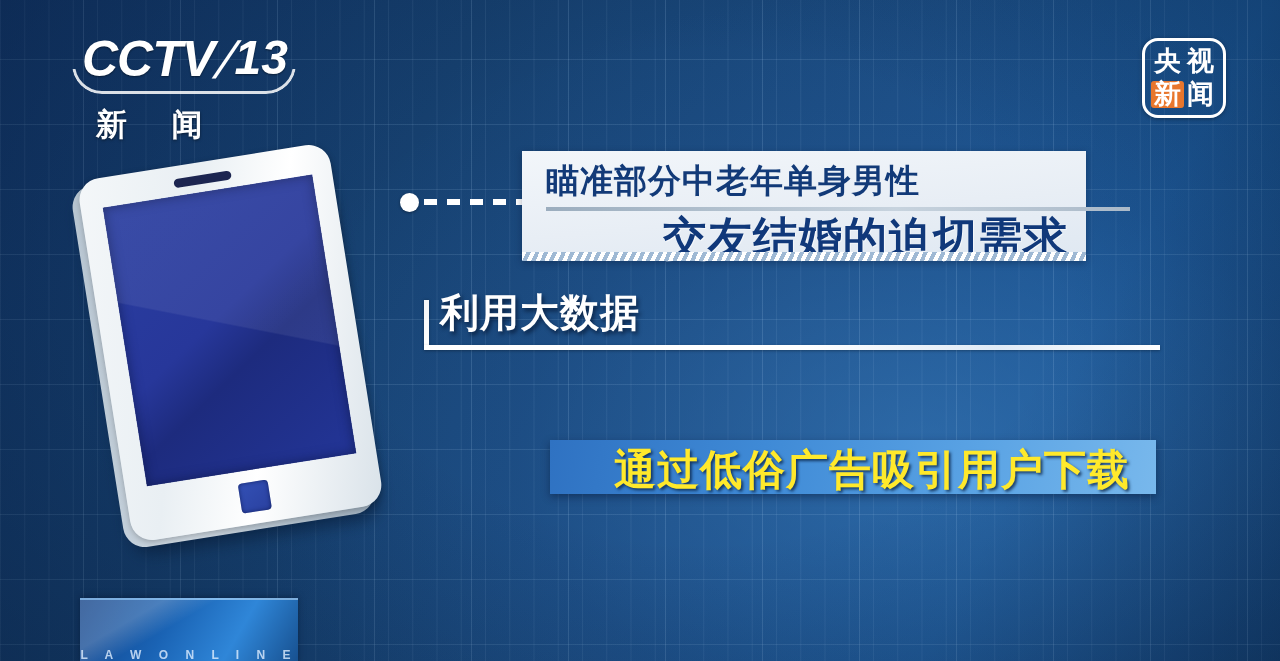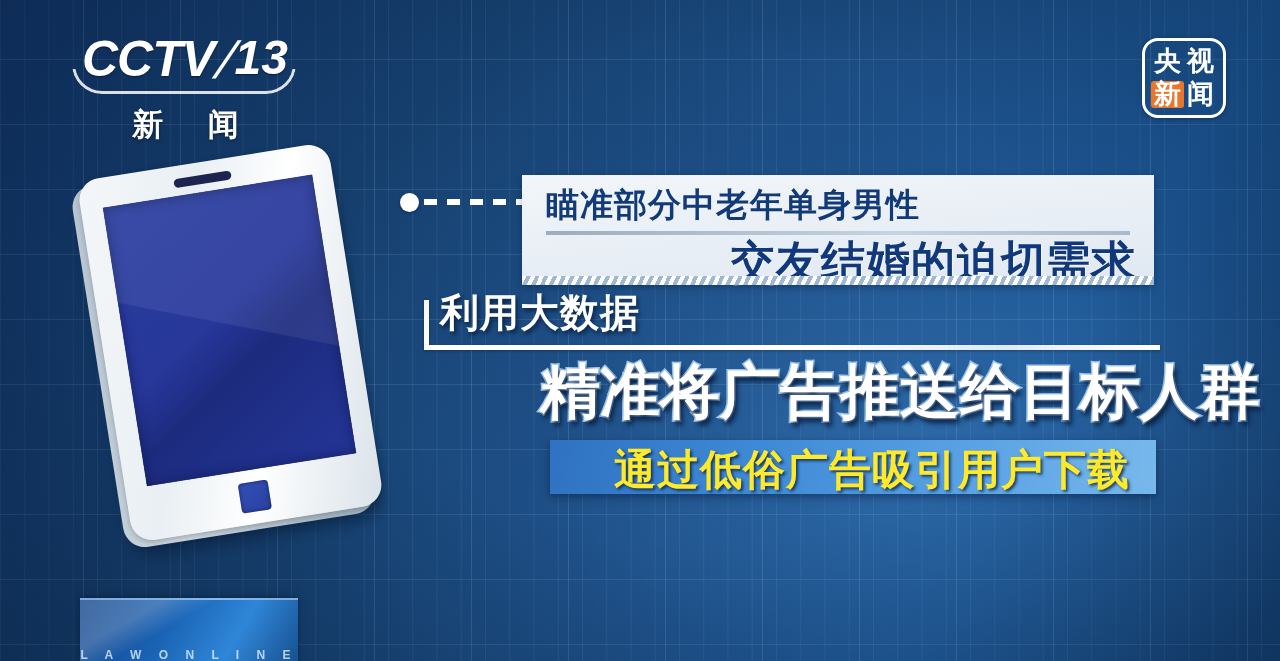--- a/index.html
+++ b/index.html
@@ -64,21 +64,21 @@
   }
   .cctv-capsule{
     position:absolute;left:-6px;top:0px;width:224px;height:60px;
     border:3px solid rgba(255,255,255,.85);
     border-radius:32px;
     box-sizing:border-box;
     -webkit-mask-image:linear-gradient(to bottom, transparent 0 58%, #000 58% 100%);
             mask-image:linear-gradient(to bottom, transparent 0 58%, #000 58% 100%);
   }
   .cctv-sub{
-    margin-top:12px;text-align:center;
+    margin-top:12px;
     color:#ffffff;font-size:31px;font-weight:bold;letter-spacing:18px;
     text-indent:18px;
     text-shadow:0 1px 3px rgba(0,0,0,.5);
   }
 
   
   .cn-badge{
     position:absolute;left:1142px;top:38px;width:84px;height:80px;
     border:3px solid #ffffff;border-radius:16px;box-sizing:border-box;
     padding:4px 4px;
@@ -139,21 +139,21 @@
     position:absolute;left:400px;top:193px;width:19px;height:19px;border-radius:50%;
     background:#ffffff;box-shadow:0 1px 3px rgba(0,0,0,.35);
   }
   .conn-dash{
     position:absolute;left:424px;top:199px;width:104px;height:6px;
     background:repeating-linear-gradient(to right,#ffffff 0 13px, rgba(255,255,255,0) 13px 23px);
   }
 
   
   .panel1{
-    position:absolute;left:522px;top:175px;width:632px;height:110px;
+    position:absolute;left:522px;top:151px;width:564px;height:110px;
     background:linear-gradient(175deg,#f2f6fa 0%,#e8eef5 55%,#dfe8f2 100%);
     box-shadow:0 2px 7px rgba(3,18,45,.35);
   }
   .panel1-hatch{
     position:absolute;left:0;bottom:0;width:100%;height:9px;
     background:repeating-linear-gradient(115deg,#ffffff 0 4px,#9fb9d4 4px 8px);
   }
   .p1-line1{
     position:absolute;left:24px;top:8px;
     font-size:33px;font-weight:bold;color:#123a78;letter-spacing:1px;
@@ -287,21 +287,20 @@
     <div class="p1-rule"></div>
     <div class="p1-line2">交友结婚的迫切需求</div>
     <div class="panel1-hatch"></div>
   </div>
 
   <div class="bracket">
     <div class="bracket-v"></div>
     <div class="bracket-h"></div>
   </div>
   <div class="b2-line1">利用大数据</div>
-  <div class="b2-line2">精准将广告推送给目标人群</div>
 
   <div class="ybar"></div>
   <div class="ybar-txt">通过低俗广告吸引用户下载</div>
 
   <div class="prog">
     <div class="prog-sheen"></div>
     <div class="prog-en">L A W  O N L I N E</div>
   </div>
 
 </div>

